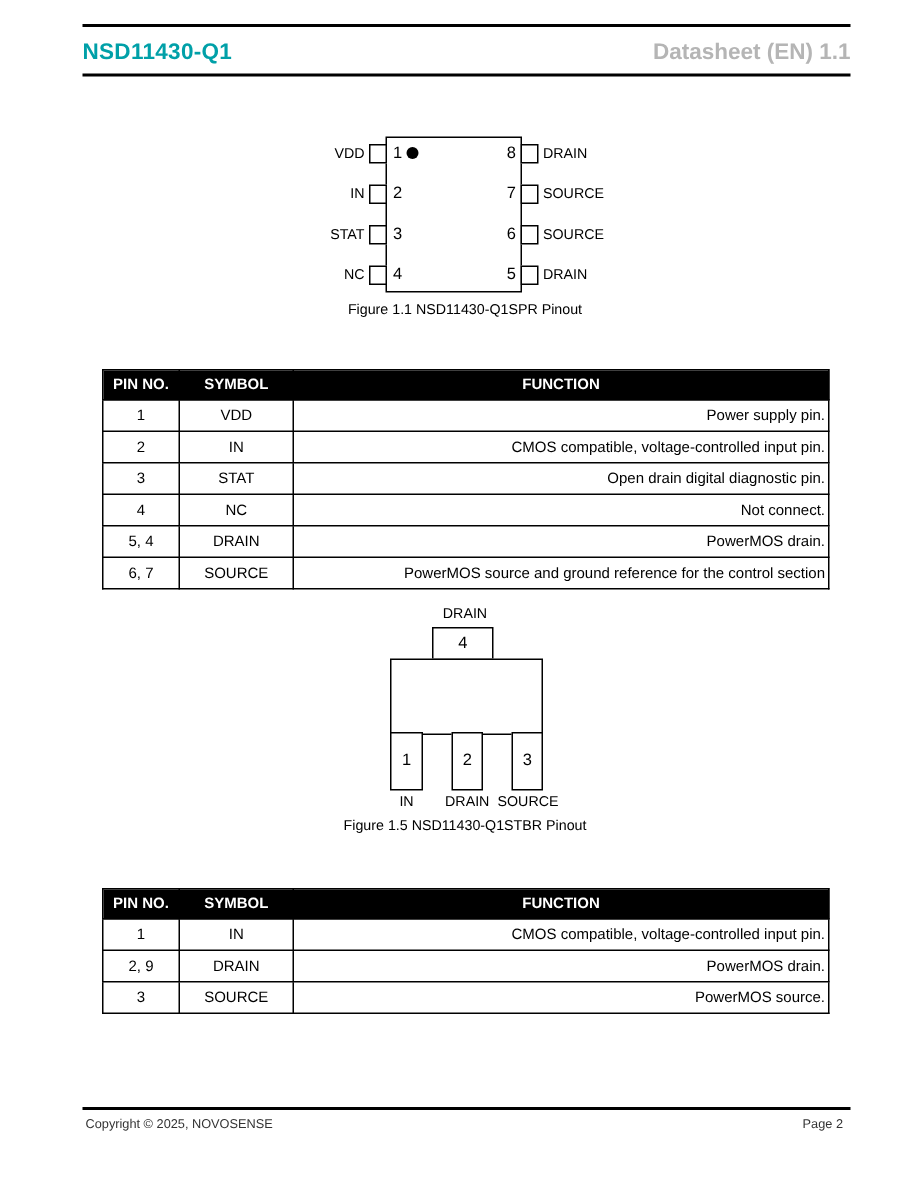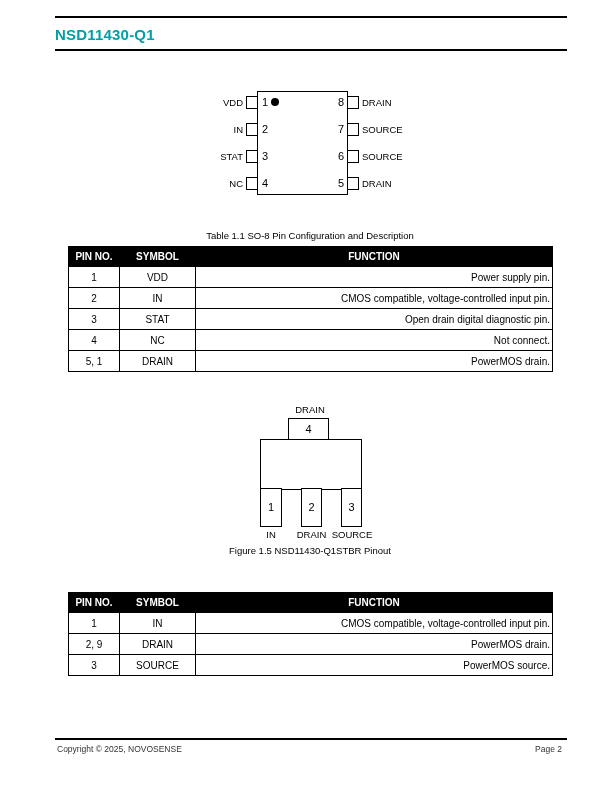--- a/index.html
+++ b/index.html
@@ -27,20 +27,21 @@
   .footer-text{font-size:8.5px;color:var(--foot,#333);}
 </style>
 </head>
 <body>
 
 <div class="page">
 
   <div class="rule" style="left:55px;top:16px;width:512px;height:2px;"></div>
   <div class="abs" style="left:55px;top:21px;width:512px;display:flex;justify-content:space-between;align-items:center;height:26px;">
     <span class="doc-title">NSD11430-Q1</span>
+    <span class="doc-sub">Datasheet (EN) 1.1</span>
   </div>
   <div class="rule" style="left:55px;top:49px;width:512px;height:2px;"></div>
 
 
   <div class="chipbody" style="left:257px;top:91px;width:91px;height:104px;"></div>
 
   <div class="stub" style="left:246px;top:96px;width:12px;height:13px;"></div>
   <div class="stub" style="left:246px;top:123px;width:12px;height:13px;"></div>
   <div class="stub" style="left:246px;top:150px;width:12px;height:13px;"></div>
   <div class="stub" style="left:246px;top:177px;width:12px;height:13px;"></div>
@@ -65,22 +66,22 @@
   <div class="abs pinnum" style="left:318px;top:96px;width:26px;text-align:right;">8</div>
   <div class="abs pinnum" style="left:318px;top:123px;width:26px;text-align:right;">7</div>
   <div class="abs pinnum" style="left:318px;top:150px;width:26px;text-align:right;">6</div>
   <div class="abs pinnum" style="left:318px;top:177px;width:26px;text-align:right;">5</div>
 
   <div class="abs pinlabel" style="left:362px;top:97px;">DRAIN</div>
   <div class="abs pinlabel" style="left:362px;top:124px;">SOURCE</div>
   <div class="abs pinlabel" style="left:362px;top:151px;">SOURCE</div>
   <div class="abs pinlabel" style="left:362px;top:178px;">DRAIN</div>
 
+  <div class="abs cap" style="left:68px;top:201px;width:484px;">Figure 1.1 NSD11430-Q1SPR Pinout</div>
 
-  <div class="abs cap" style="left:68px;top:230px;width:484px;">Table 1.1 SO-8 Pin Configuration and Description</div>
   <table class="pintable" style="left:68px;top:246px;width:484px;">
     <colgroup>
         <col style="width:51px">
         <col style="width:76px">
         <col style="width:357px">
       </colgroup>
     <thead>
       <tr>
         <th>PIN NO.</th>
         <th>SYMBOL</th>
@@ -102,23 +103,28 @@
           <td>3</td>
           <td>STAT</td>
           <td class="fn">Open drain digital diagnostic pin.</td>
         </tr>
       <tr>
           <td>4</td>
           <td>NC</td>
           <td class="fn">Not connect.</td>
         </tr>
       <tr>
-          <td>5, 1</td>
+          <td>5, 4</td>
           <td>DRAIN</td>
           <td class="fn">PowerMOS drain.</td>
+        </tr>
+      <tr>
+          <td>6, 7</td>
+          <td>SOURCE</td>
+          <td class="fn">PowerMOS source and ground reference for the control section</td>
         </tr>
     </tbody>
   </table>
 
   <div class="abs cap" style="left:68px;top:404px;width:484px;">DRAIN</div>
   <div class="chipbody" style="left:288px;top:418px;width:41px;height:22px;"></div>
   <div class="abs pinnum" style="left:288px;top:423px;width:41px;text-align:center;">4</div>
   <div class="chipbody" style="left:260px;top:438.5px;width:102px;height:51px;"></div>
   <div class="chipbody" style="left:260px;top:488px;width:22px;height:39px;"></div>
   <div class="chipbody" style="left:301px;top:488px;width:21px;height:39px;"></div>

